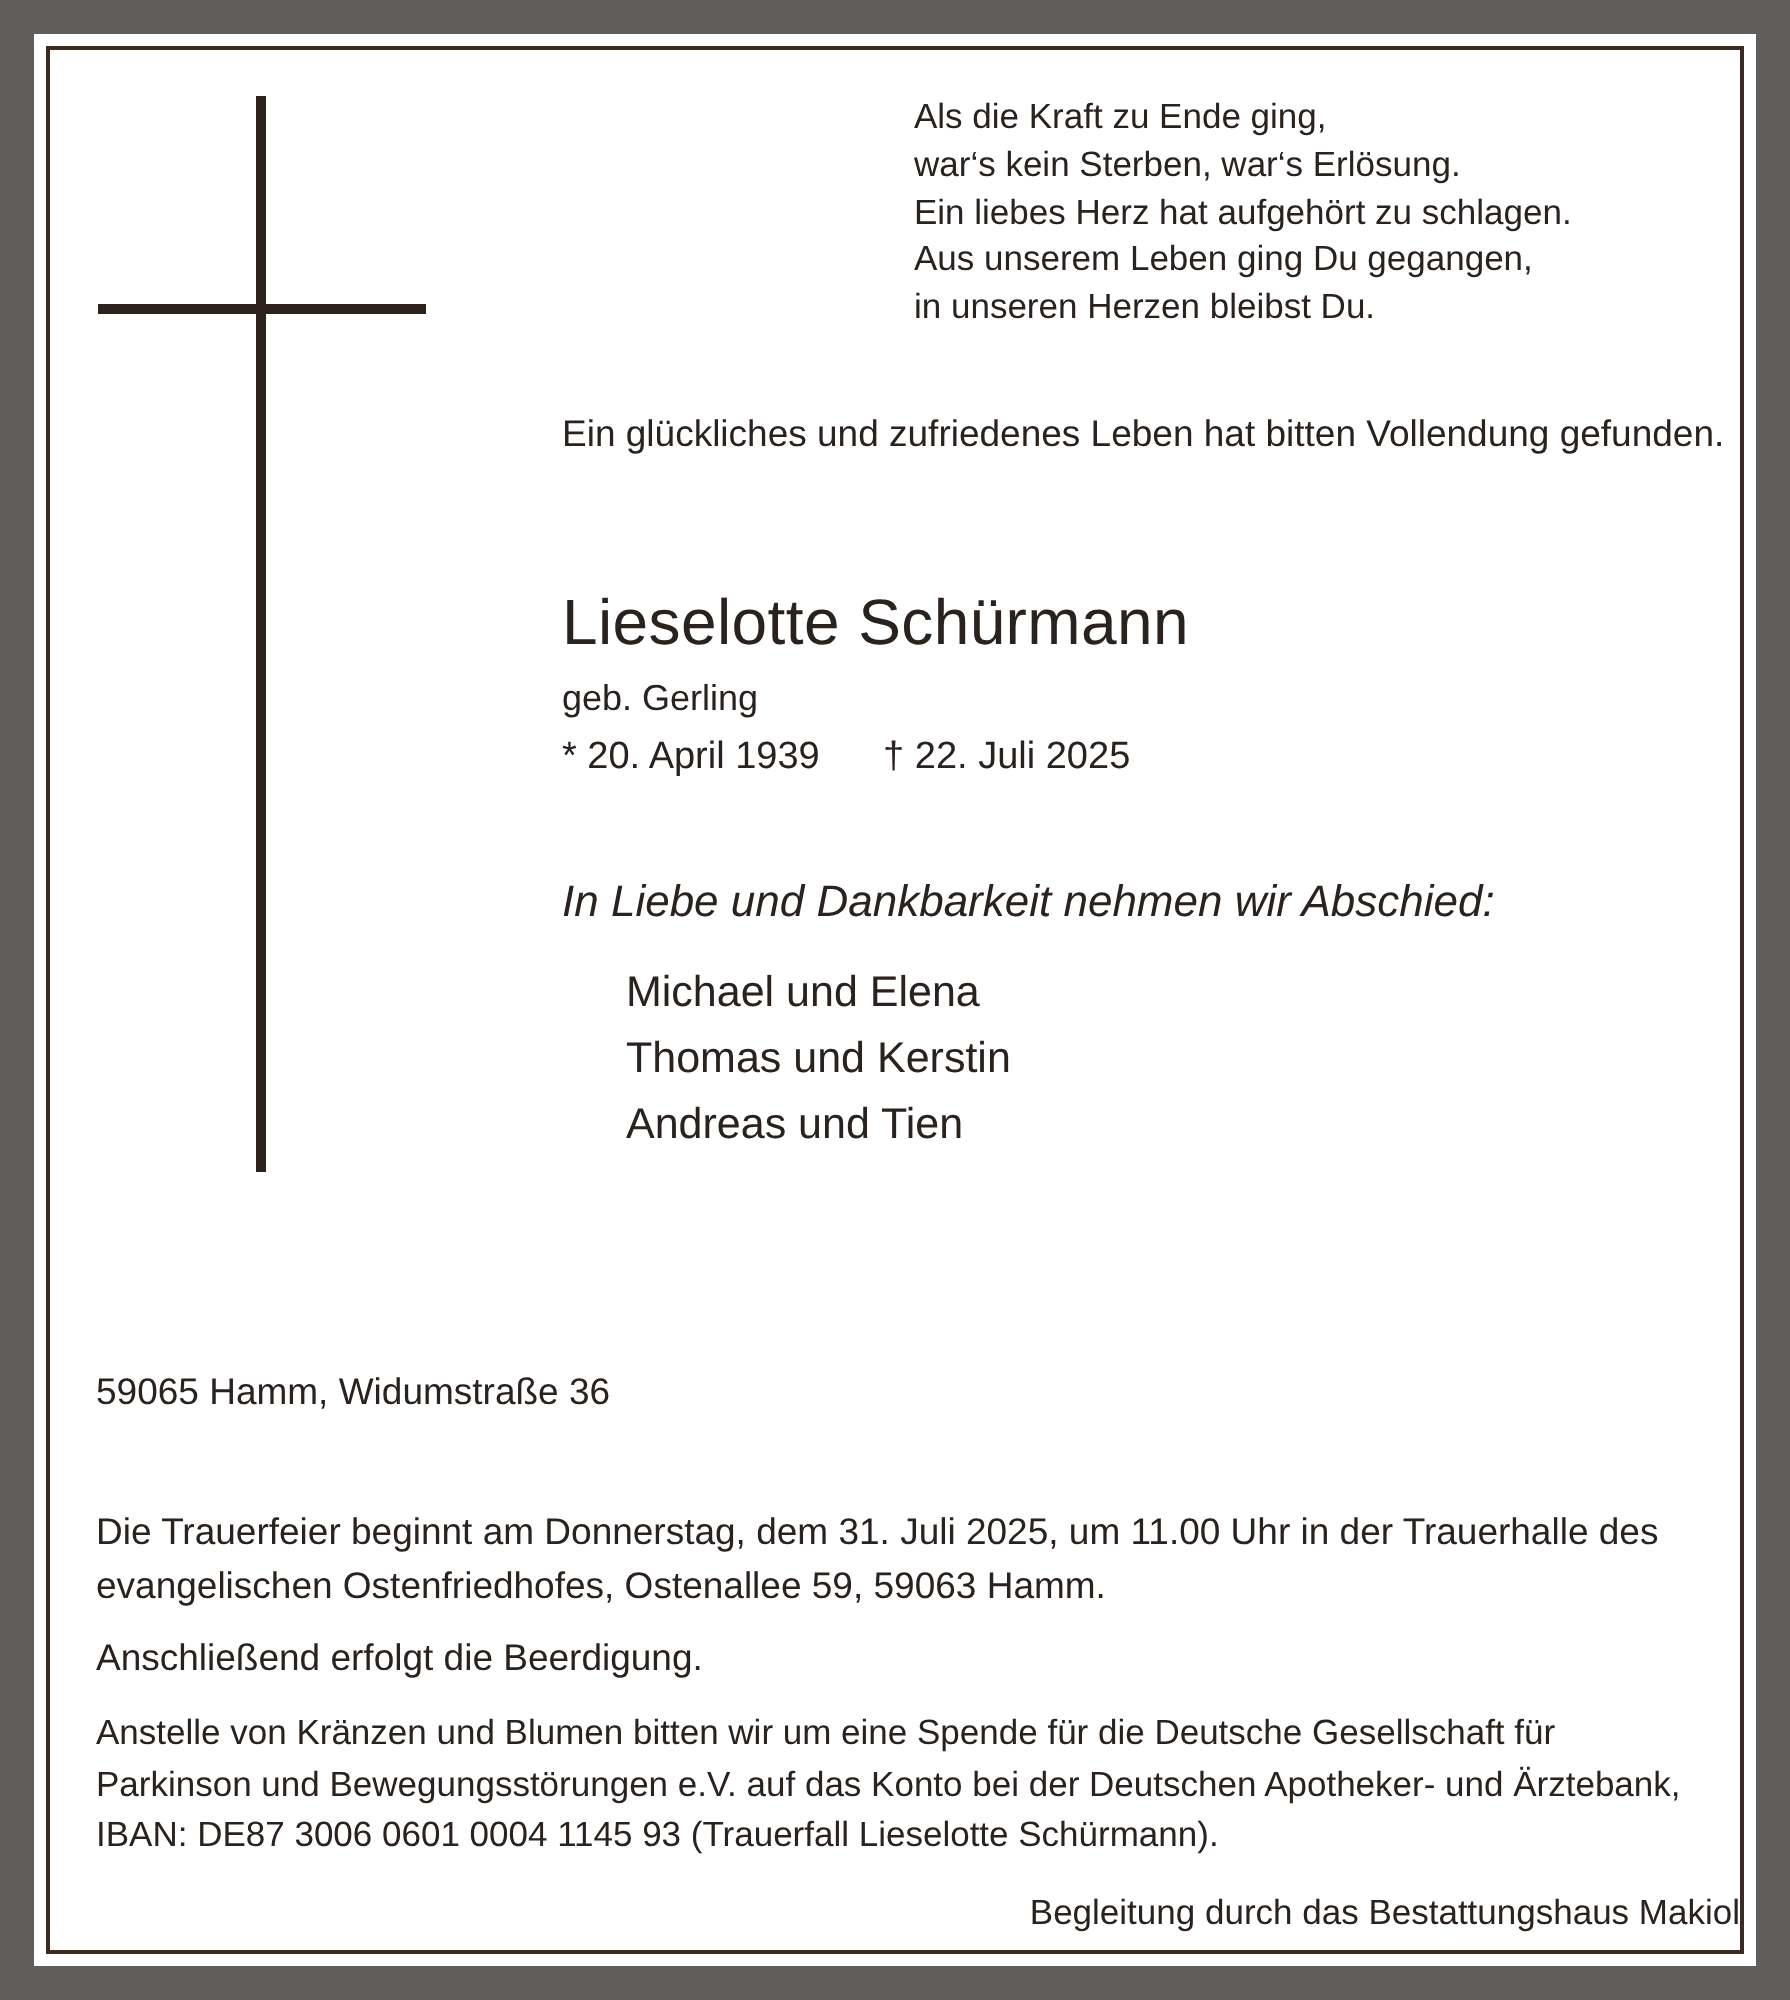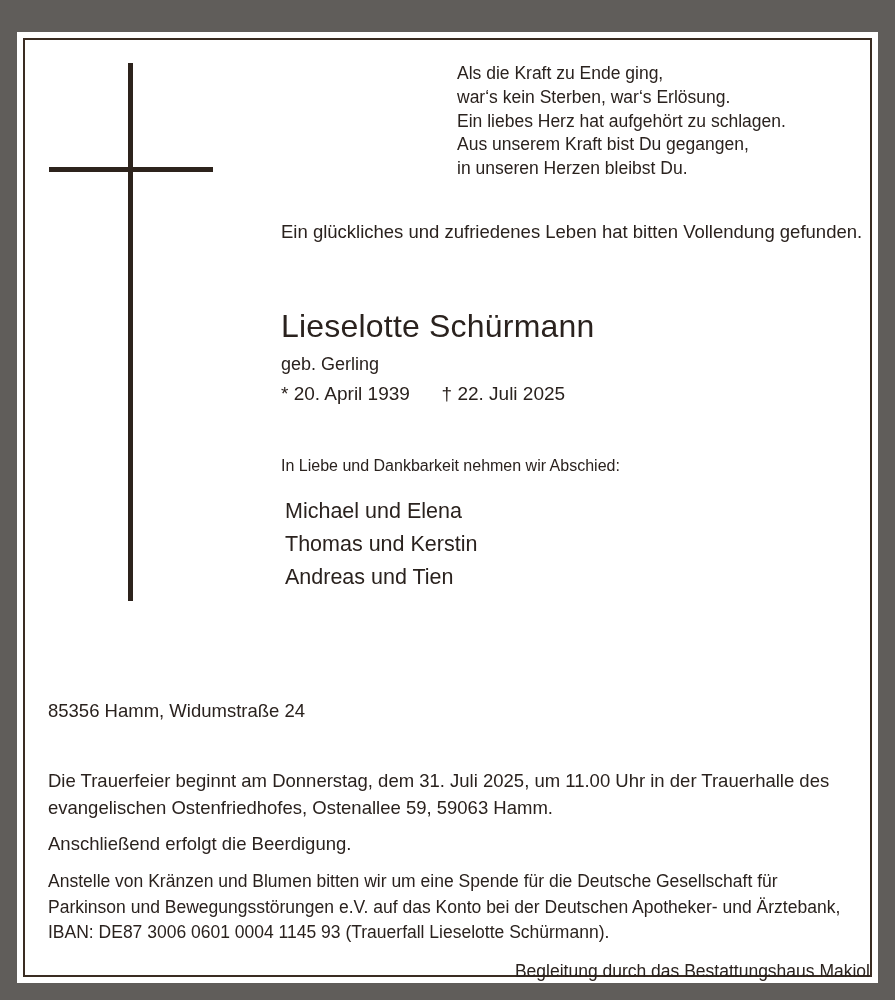--- a/index.html
+++ b/index.html
@@ -15,21 +15,21 @@
     color: #2a221e;
   }
 
   .notice-outer {
     position: absolute;
     left: 0; top: 0;
     width: 895px;
     height: 1000px;
     background: #605d5a;
     box-sizing: border-box;
-    padding: 32px 17px 17px 17px;
+    padding: 17px 17px 17px 17px;
   }
 
   .notice-white {
     position: relative;
     width: 100%;
     height: 100%;
     background: #ffffff;
     box-sizing: border-box;
     padding: 6px;
   }
@@ -120,32 +120,33 @@
     line-height: 27px;
     margin-top: 3px;
     white-space: pre;
   }
 
   
   .mourn-intro {
     position: absolute;
     left: 256px;
     top: 413px;
-    font-size: 16px;
-    line-height: 26px;
-    white-space: nowrap;
+    font-size: 22px;
+    line-height: 26px;
+    white-space: nowrap;
+    font-style: italic;
   }
   .mourn-list {
     position: absolute;
     left: 260px;
     top: 455px;
     font-size: 21.5px;
     line-height: 33px;
   }
-  .mourn-list div { white-space: nowrap; }
+  .mourn-list div { white-space: nowrap; margin-left: 28px; }
 
   
   .address {
     position: absolute;
     left: 23px;
     top: 658px;
     font-size: 18.5px;
     line-height: 26px;
     white-space: nowrap;
   }
@@ -197,40 +198,40 @@
 
         <div class="cross">
           <div class="cross-vert"></div>
           <div class="cross-horz"></div>
         </div>
 
         <div class="poem">
           <div>Als die Kraft zu Ende ging,</div>
           <div>war‘s kein Sterben, war‘s Erlösung.</div>
           <div>Ein liebes Herz hat aufgehört zu schlagen.</div>
-          <div>Aus unserem Kraft bist Du gegangen,</div>
+          <div>Aus unserem Leben ging Du gegangen,</div>
           <div>in unseren Herzen bleibst Du.</div>
         </div>
 
         <div class="intro">Ein glückliches und zufriedenes Leben hat bitten Vollendung gefunden.</div>
 
         <div class="name-block">
           <div class="deceased-name">Lieselotte Schürmann</div>
           <div class="maiden-name">geb. Gerling</div>
           <div class="life-dates">* 20. April 1939      † 22. Juli 2025</div>
         </div>
 
         <div class="mourn-intro">In Liebe und Dankbarkeit nehmen wir Abschied:</div>
         <div class="mourn-list">
           <div>Michael und Elena</div>
           <div>Thomas und Kerstin</div>
           <div>Andreas und Tien</div>
         </div>
 
-        <div class="address">85356 Hamm, Widumstraße 24</div>
+        <div class="address">59065 Hamm, Widumstraße 36</div>
 
         <div class="service">Die Trauerfeier beginnt am Donnerstag, dem 31. Juli 2025, um 11.00 Uhr in der Trauerhalle des evangelischen Ostenfriedhofes, Ostenallee 59, 59063 Hamm.</div>
         <div class="burial">Anschließend erfolgt die Beerdigung.</div>
         <div class="donation">Anstelle von Kränzen und Blumen bitten wir um eine Spende für die Deutsche Gesellschaft für Parkinson und Bewegungsstörungen e.V. auf das Konto bei der Deutschen Apotheker- und Ärztebank, IBAN: DE87 3006 0601 0004 1145 93 (Trauerfall Lieselotte Schürmann).</div>
 
         <div class="footer">Begleitung durch das Bestattungshaus Makiol</div>
 
       </div>
     </div>
   </div>

